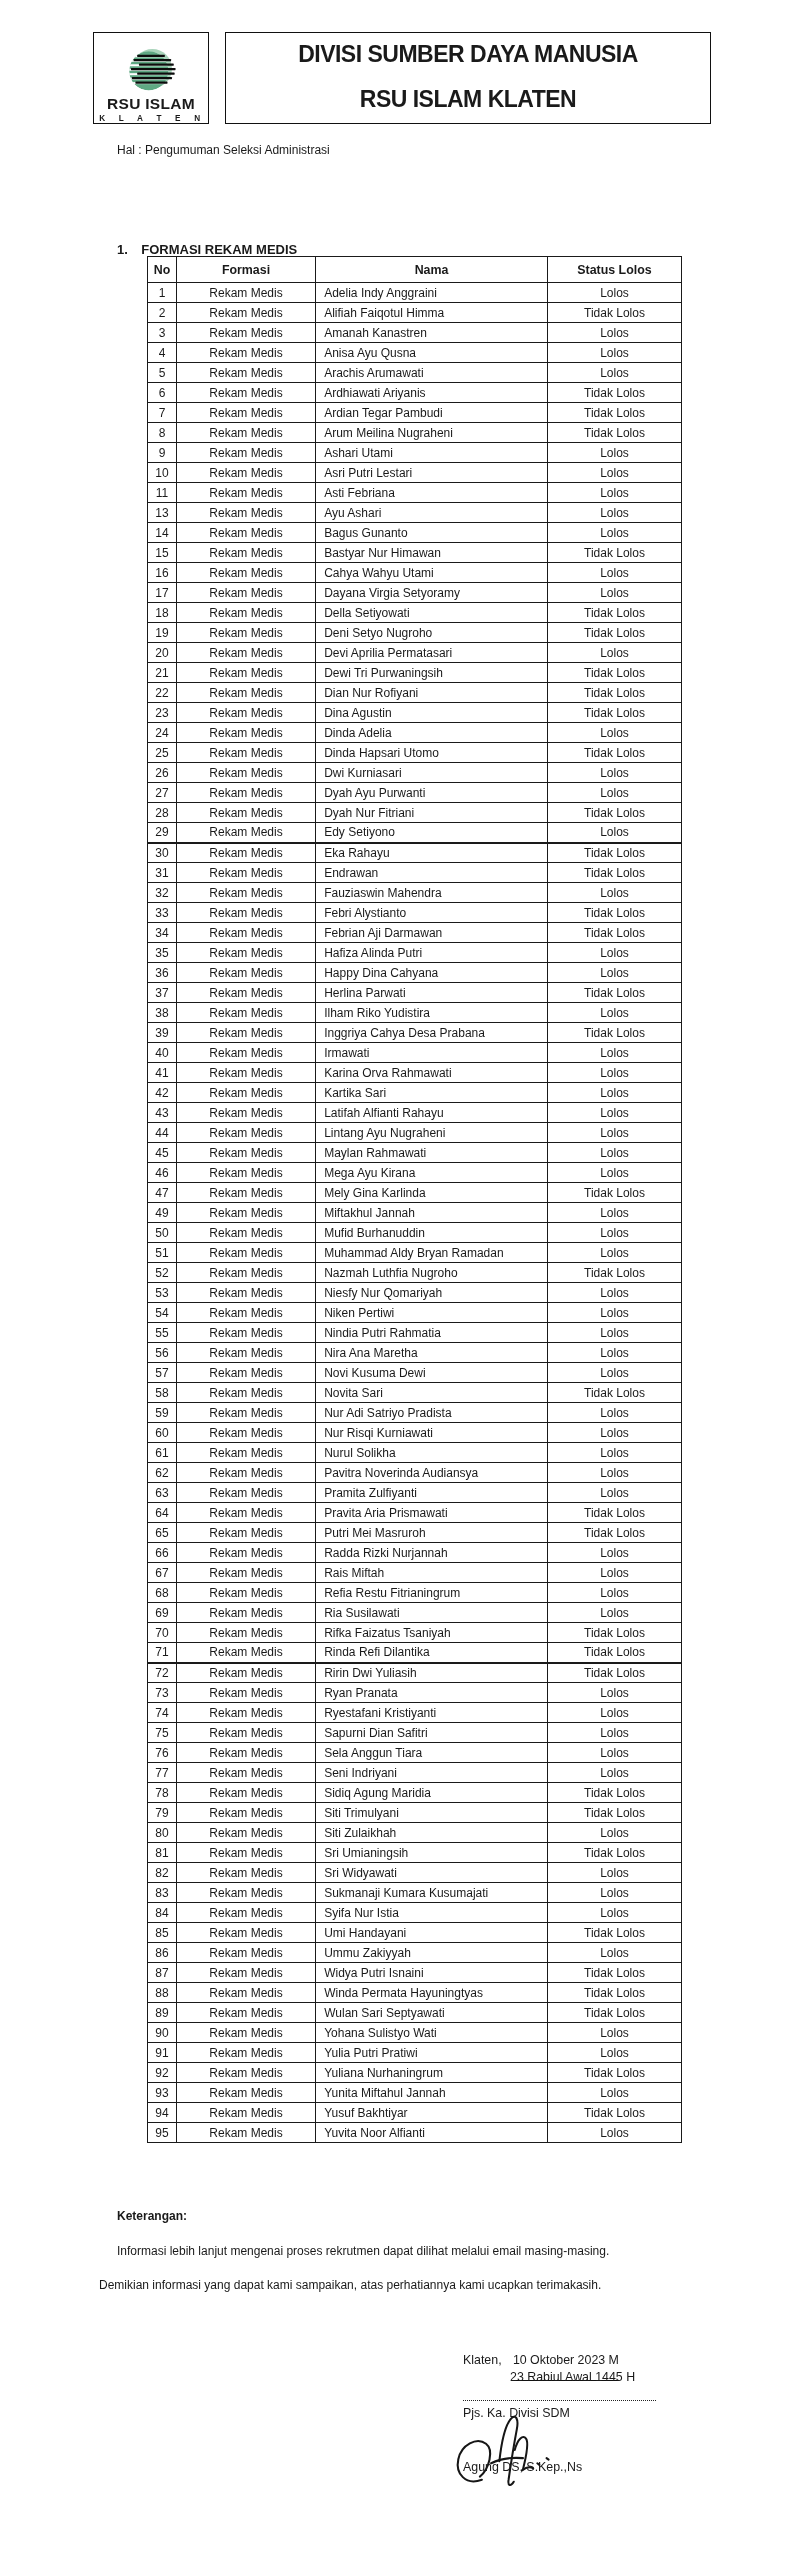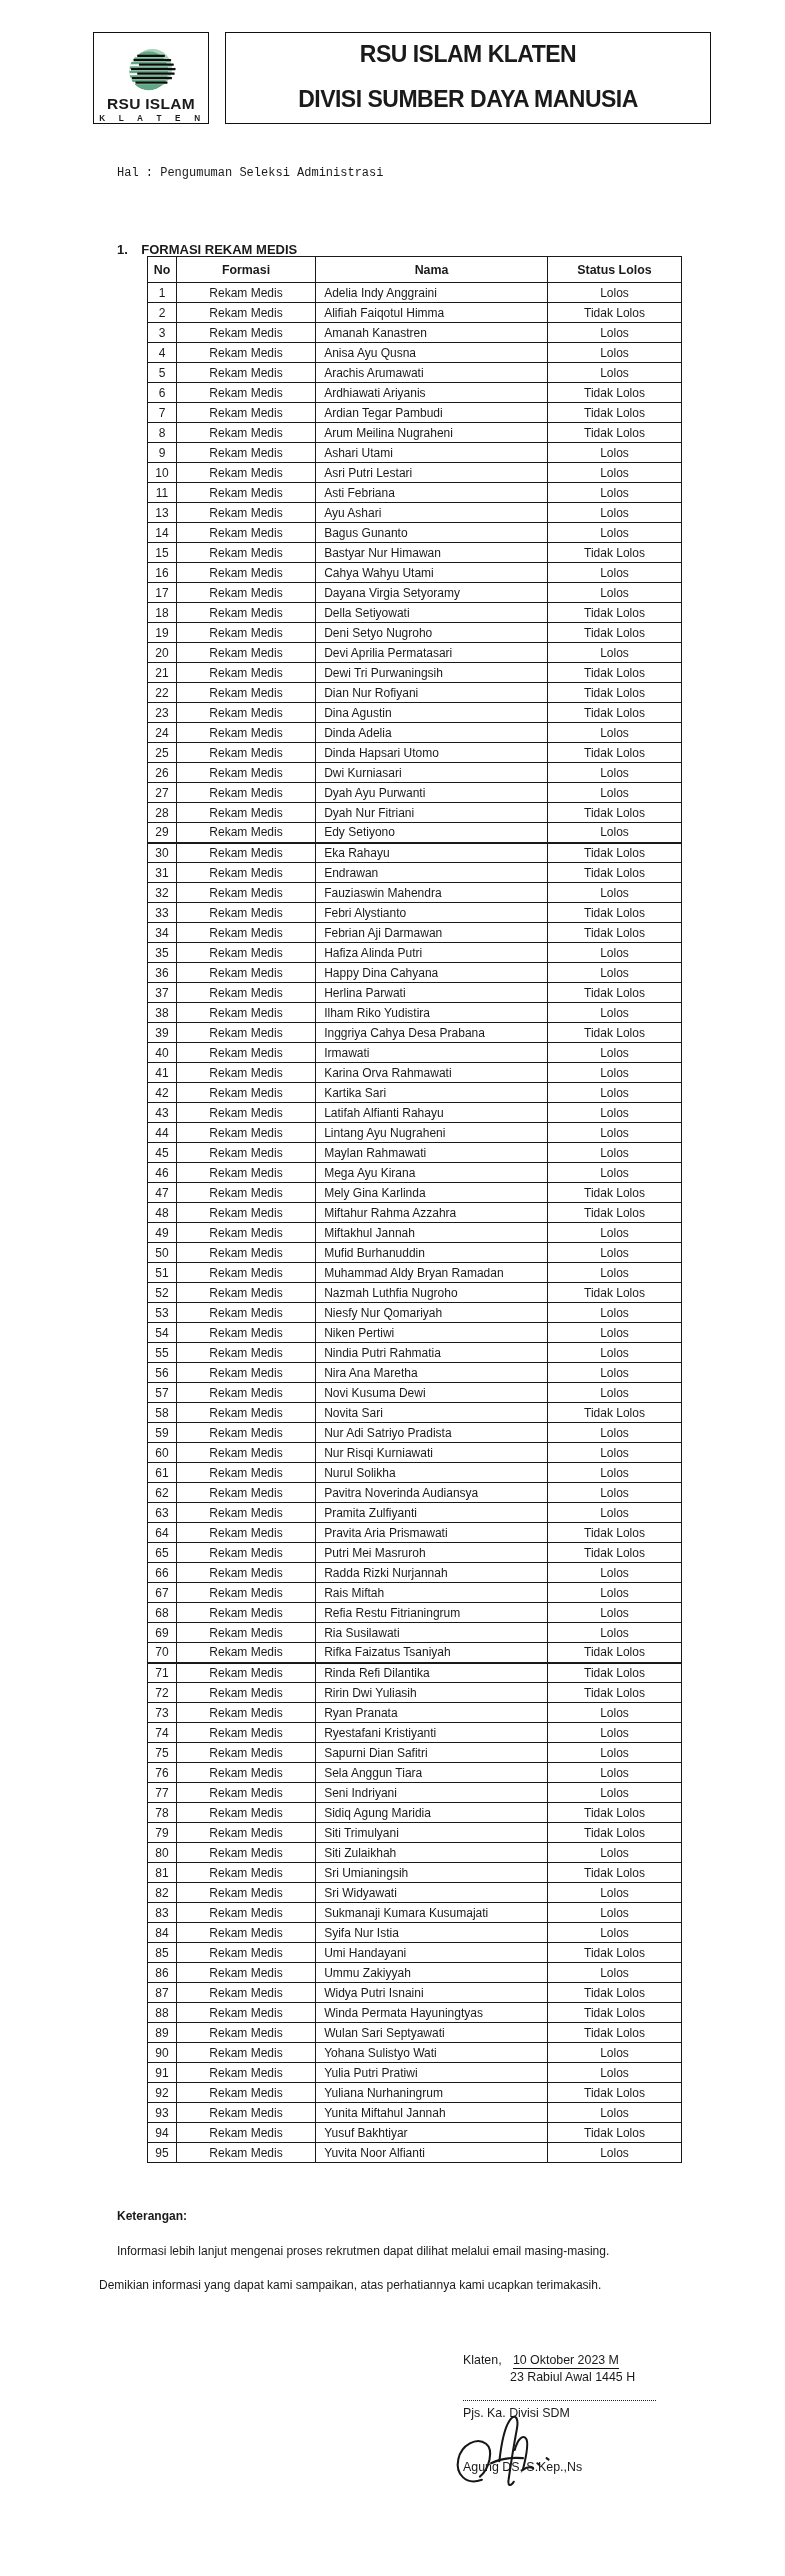--- a/index.html
+++ b/index.html
@@ -19,21 +19,21 @@
   .logo-org{font-size:15.5px;font-weight:800;letter-spacing:0.3px;margin-top:1px;}
   .logo-city{font-size:8.2px;font-weight:700;letter-spacing:5.7px;margin-top:0.5px;text-indent:3.1px;}
   .title-box{
     left:225px;top:32px;width:486px;height:92px;border:1.5px solid #111;
     display:flex;flex-direction:column;justify-content:space-between;
     box-sizing:border-box;padding:10.3px 0 12.4px 0;text-align:center;
   }
   .title-line{font-size:23px;font-weight:800;letter-spacing:-0.5px;line-height:1;}
 
   
-  .subject{left:117px;top:166px;font-size:12px;font-family:Liberation Mono, monospace;}
+  .subject{left:117px;top:143px;font-size:12px;}
   .heading{left:117px;top:217px;font-size:13px;font-weight:800;margin-top:25px;}
   .heading .num{display:inline-block;margin-right:13.4px;}
 
   
   .tbl-wrap{left:147px;top:256px;}
   table{border-collapse:collapse;table-layout:fixed;width:533px;background:#fff;}
   table{border:1.5px solid #111;}
   th,td{border:1px solid #1a1a1a;font-size:12px;overflow:hidden;white-space:nowrap;}
   thead tr{height:26px;margin-left:16px;}
   thead th{font-size:12.4px;font-weight:700;text-align:center;}
@@ -44,21 +44,21 @@
   tbody tr:nth-child(29) td{border-top-width:2.6px;}
   tbody tr:nth-child(70) td{border-top-width:2.1px;}
 
   
   .note-label{left:117px;top:2209px;font-size:12px;font-weight:800;}
   .note-1{left:117px;top:2244px;font-size:12px;}
   .note-2{left:99px;top:2278px;font-size:12px;}
 
   
   .sig-block{left:463px;top:2353px;width:216px;font-size:12.4px;}
-  .sig-date u{text-decoration:none;border-bottom:1px solid #111;padding-bottom:1px;margin-left:11.3px;}
+  .sig-date u{text-decoration:none;border-bottom:1px solid #111;padding-bottom:13px;margin-left:11.3px;}
   .sig-hijri{margin-top:3px;margin-left:47px;}
   .sig-dots{margin-top:15.5px;width:193px;border-top:1.5px dotted #222;height:0;}
   .sig-position{margin-top:5.2px;}
   .sig-name{margin-top:40px;}
   .sig-scribble{position:absolute;left:-17.5px;top:61px;pointer-events:none;}
 </style>
 </head>
 <body>
 
 <div class="abs logo-box">
@@ -90,22 +90,22 @@
       <rect x="34" y="52.5" width="84" height="5" rx="1" fill="#0c0c0c"></rect>
       <rect x="22" y="62.5" width="90" height="5" rx="1" fill="#0c0c0c"></rect>
       <rect x="30" y="72.5" width="72" height="5" rx="1" fill="#0c0c0c"></rect>
     </svg>
   </span>
   <div class="logo-org">RSU ISLAM</div>
   <div class="logo-city">K L A T E N</div>
 </div>
 
 <div class="abs title-box">
+  <div class="title-line">DIVISI SUMBER DAYA MANUSIA</div>
   <div class="title-line">RSU ISLAM KLATEN</div>
-  <div class="title-line">DIVISI SUMBER DAYA MANUSIA</div>
 </div>
 
 <div class="abs subject">Hal : Pengumuman Seleksi Administrasi</div>
 
 <div class="abs heading">
   <span class="num">1.</span><span>FORMASI REKAM MEDIS</span>
 </div>
 
 <div class="abs tbl-wrap">
   <table>
@@ -391,26 +391,20 @@
         <tr>
           <td>46</td>
           <td>Rekam Medis</td>
           <td>Mega Ayu Kirana</td>
           <td>Lolos</td>
         </tr>
         <tr>
           <td>47</td>
           <td>Rekam Medis</td>
           <td>Mely Gina Karlinda</td>
-          <td>Tidak Lolos</td>
-        </tr>
-        <tr>
-          <td>48</td>
-          <td>Rekam Medis</td>
-          <td>Miftahur Rahma Azzahra</td>
           <td>Tidak Lolos</td>
         </tr>
         <tr>
           <td>49</td>
           <td>Rekam Medis</td>
           <td>Miftakhul Jannah</td>
           <td>Lolos</td>
         </tr>
         <tr>
           <td>50</td>

